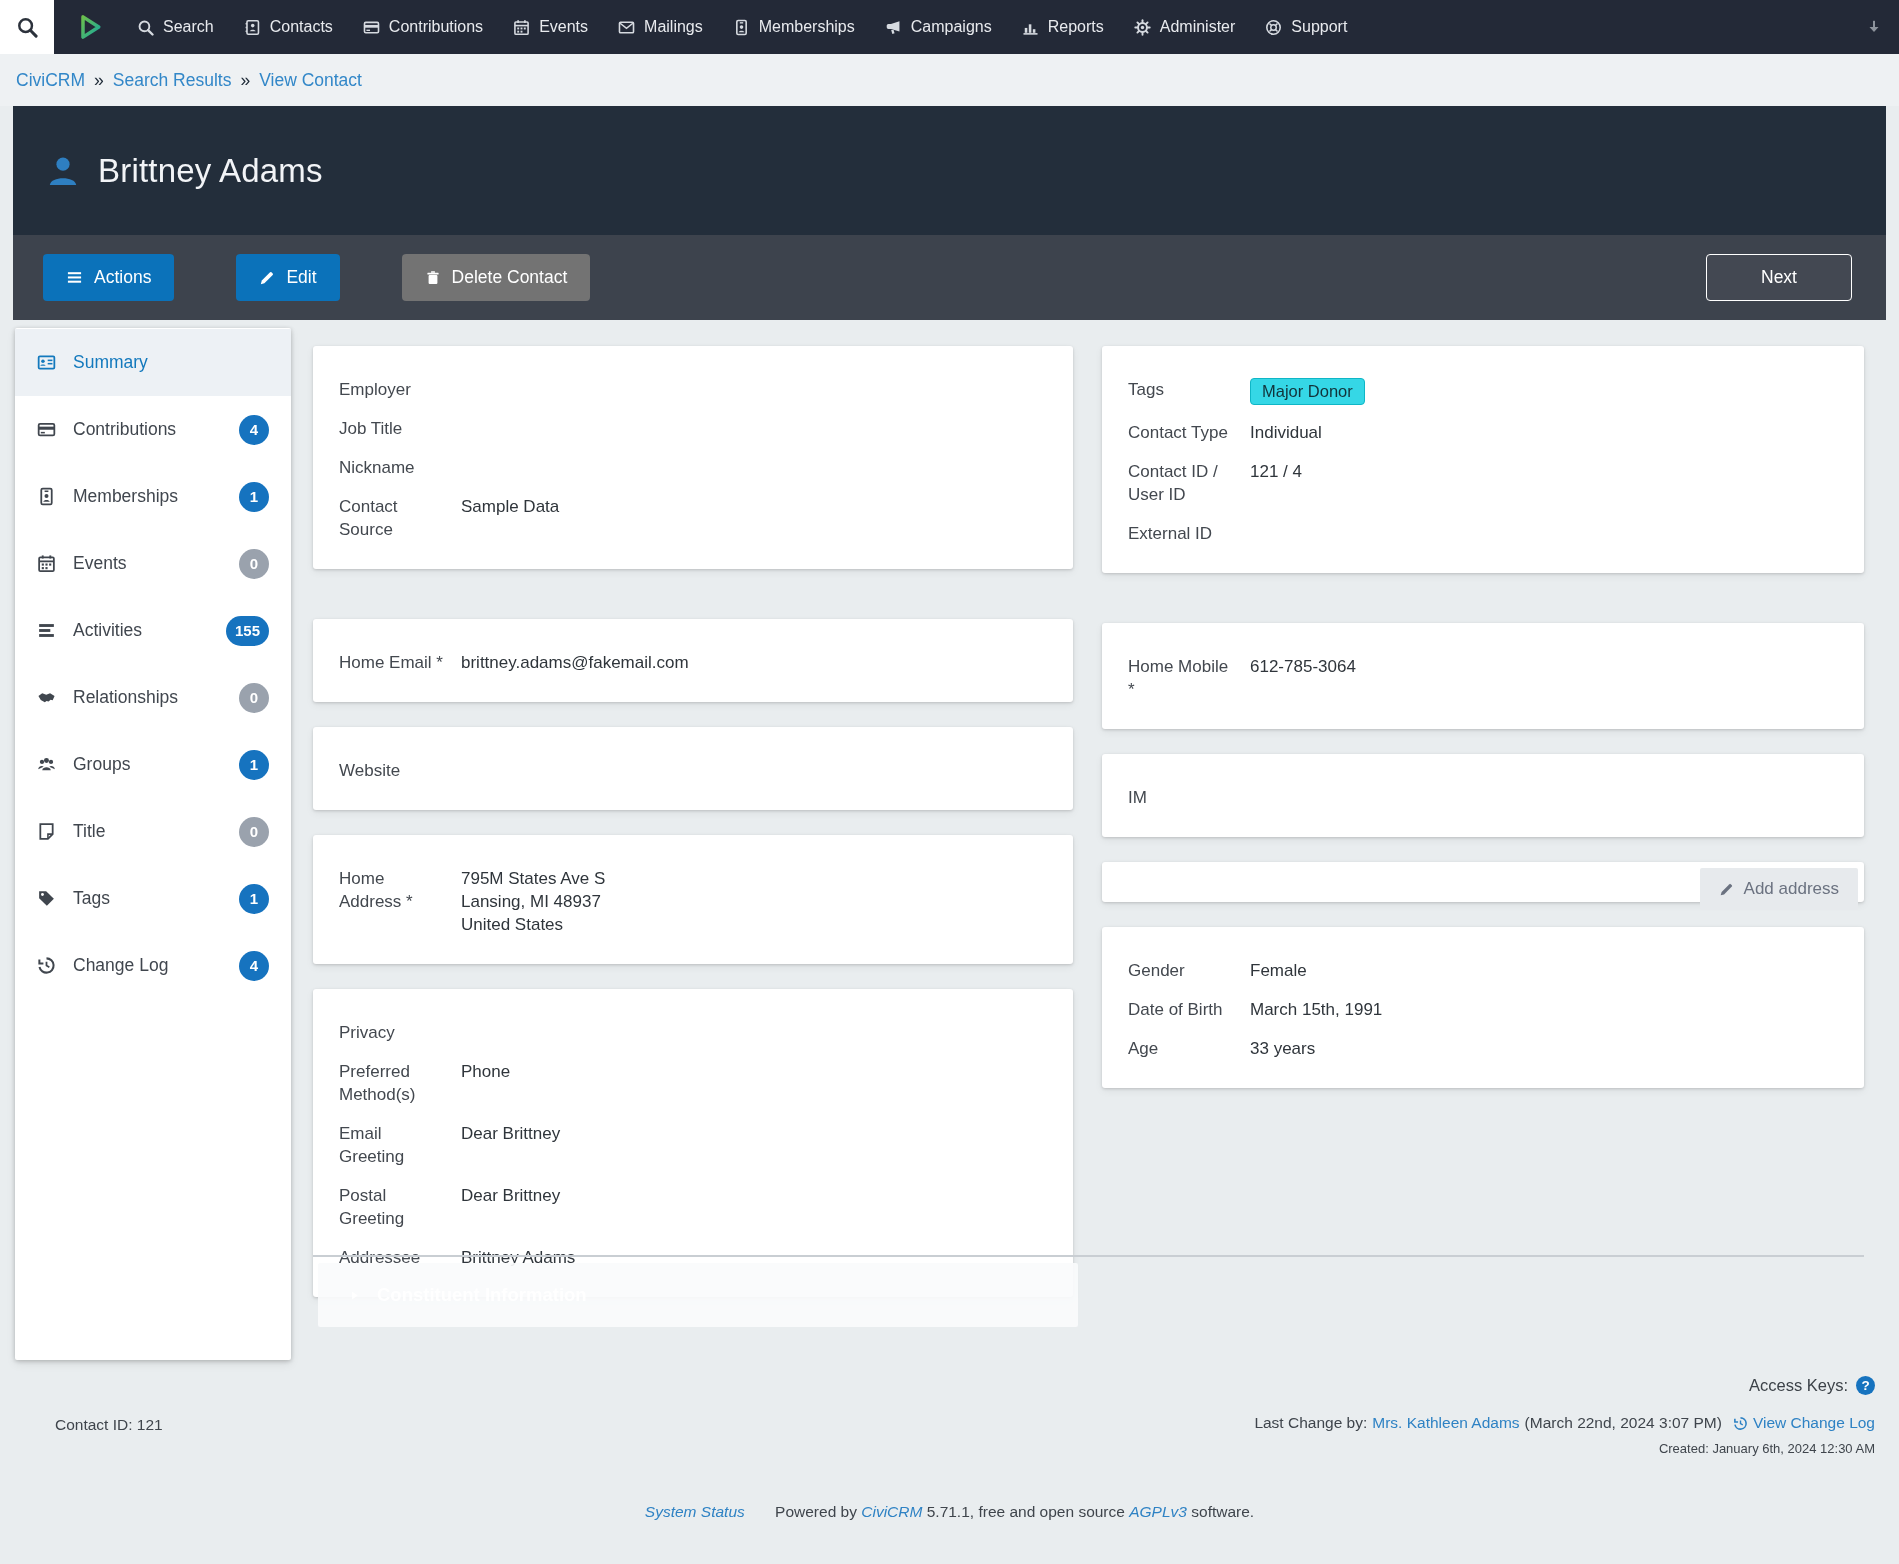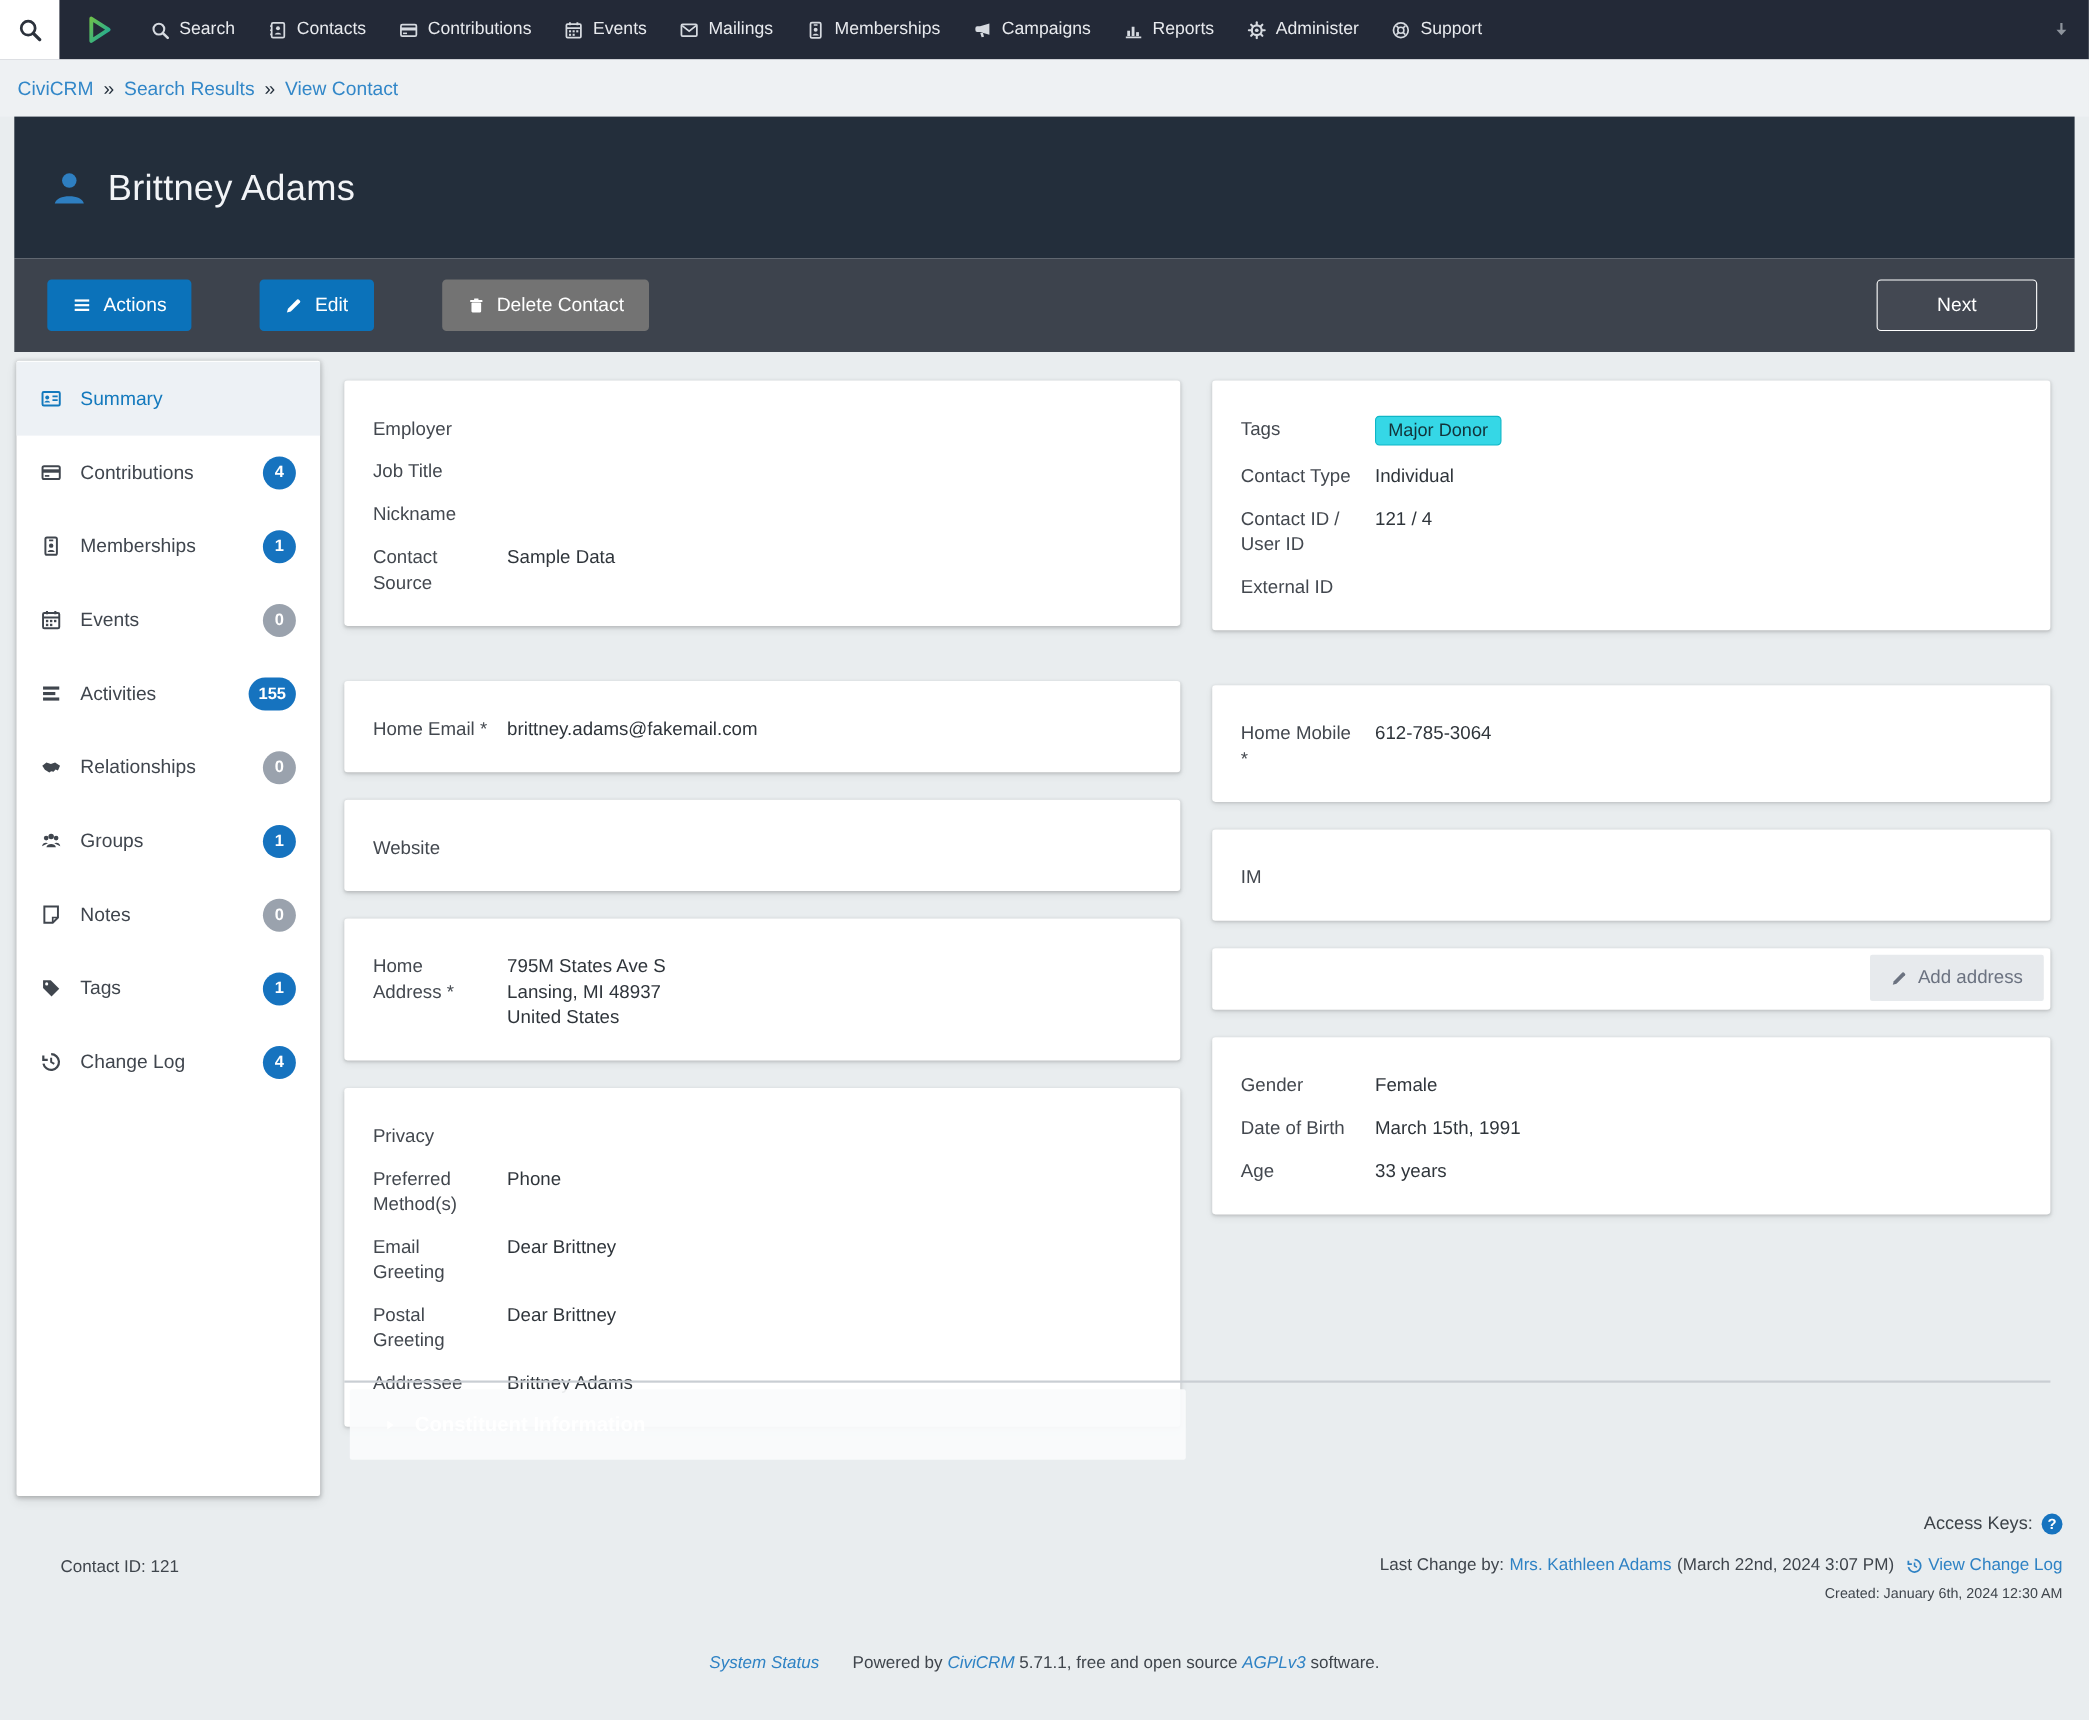--- a/index.html
+++ b/index.html
@@ -97,21 +97,21 @@
   }
   .card.gap-after { margin-bottom:25px; }
   .card-row { display:flex; padding:8px 0; font-size:17px; line-height:23px; }
   .field-label { flex:0 0 122px; color:#43484f; font-weight:500; padding-right:14px; }
   .field-value { color:#2f353b; flex:1; }
   .tag-chip {
     display:inline-block; background:#35d7e6; border:1px solid #0fb6c6;
     color:#12333a; border-radius:4px; padding:1px 11px; font-size:16.5px;
     cursor:pointer;
   }
-  .btn-card { padding:6px 6px; height:56px; display:flex; justify-content:flex-end; align-items:flex-start; }
+  .btn-card { padding:6px 6px; height:40px; display:flex; justify-content:flex-end; align-items:flex-start; }
   .add-address-btn {
     display:inline-flex; align-items:center; gap:10px; background:#e7eaed;
     border:none; color:#6b7280; font-size:17px; padding:11px 19px;
     border-radius:2px; cursor:pointer; font-family:inherit;
   }
 
   
   .section-divider {
     position:absolute; top:1255px; left:313px; width:1551px;
     border-top:2px solid #c9ced3;
@@ -412,21 +412,21 @@
       <span class="sb-label">Groups</span>
       <span class="badge blue">1</span>
     </div>
     <div class="sb-item">
       <span class="sb-icon">
         <svg class="ic" width="19" height="19" viewBox="0 0 16 16">
           <path d="M2.8 1.8h10.4v8.4l-4 4H2.8z" fill="none" stroke="currentColor" stroke-width="1.5"></path>
           <path d="M9.2 14v-3.8H13" fill="none" stroke="currentColor" stroke-width="1.3"></path>
         </svg>
       </span>
-      <span class="sb-label">Notes</span>
+      <span class="sb-label">Title</span>
       <span class="badge gray">0</span>
     </div>
     <div class="sb-item">
       <span class="sb-icon">
         <svg class="ic" width="19" height="19" viewBox="0 0 16 16">
           <path d="M1.8 1.8h5.9l6.5 6.5-5.9 5.9-6.5-6.5z" fill="currentColor"></path>
           <circle cx="4.6" cy="4.6" r="1.2" fill="#ffffff"></circle>
         </svg>
       </span>
       <span class="sb-label">Tags</span>

